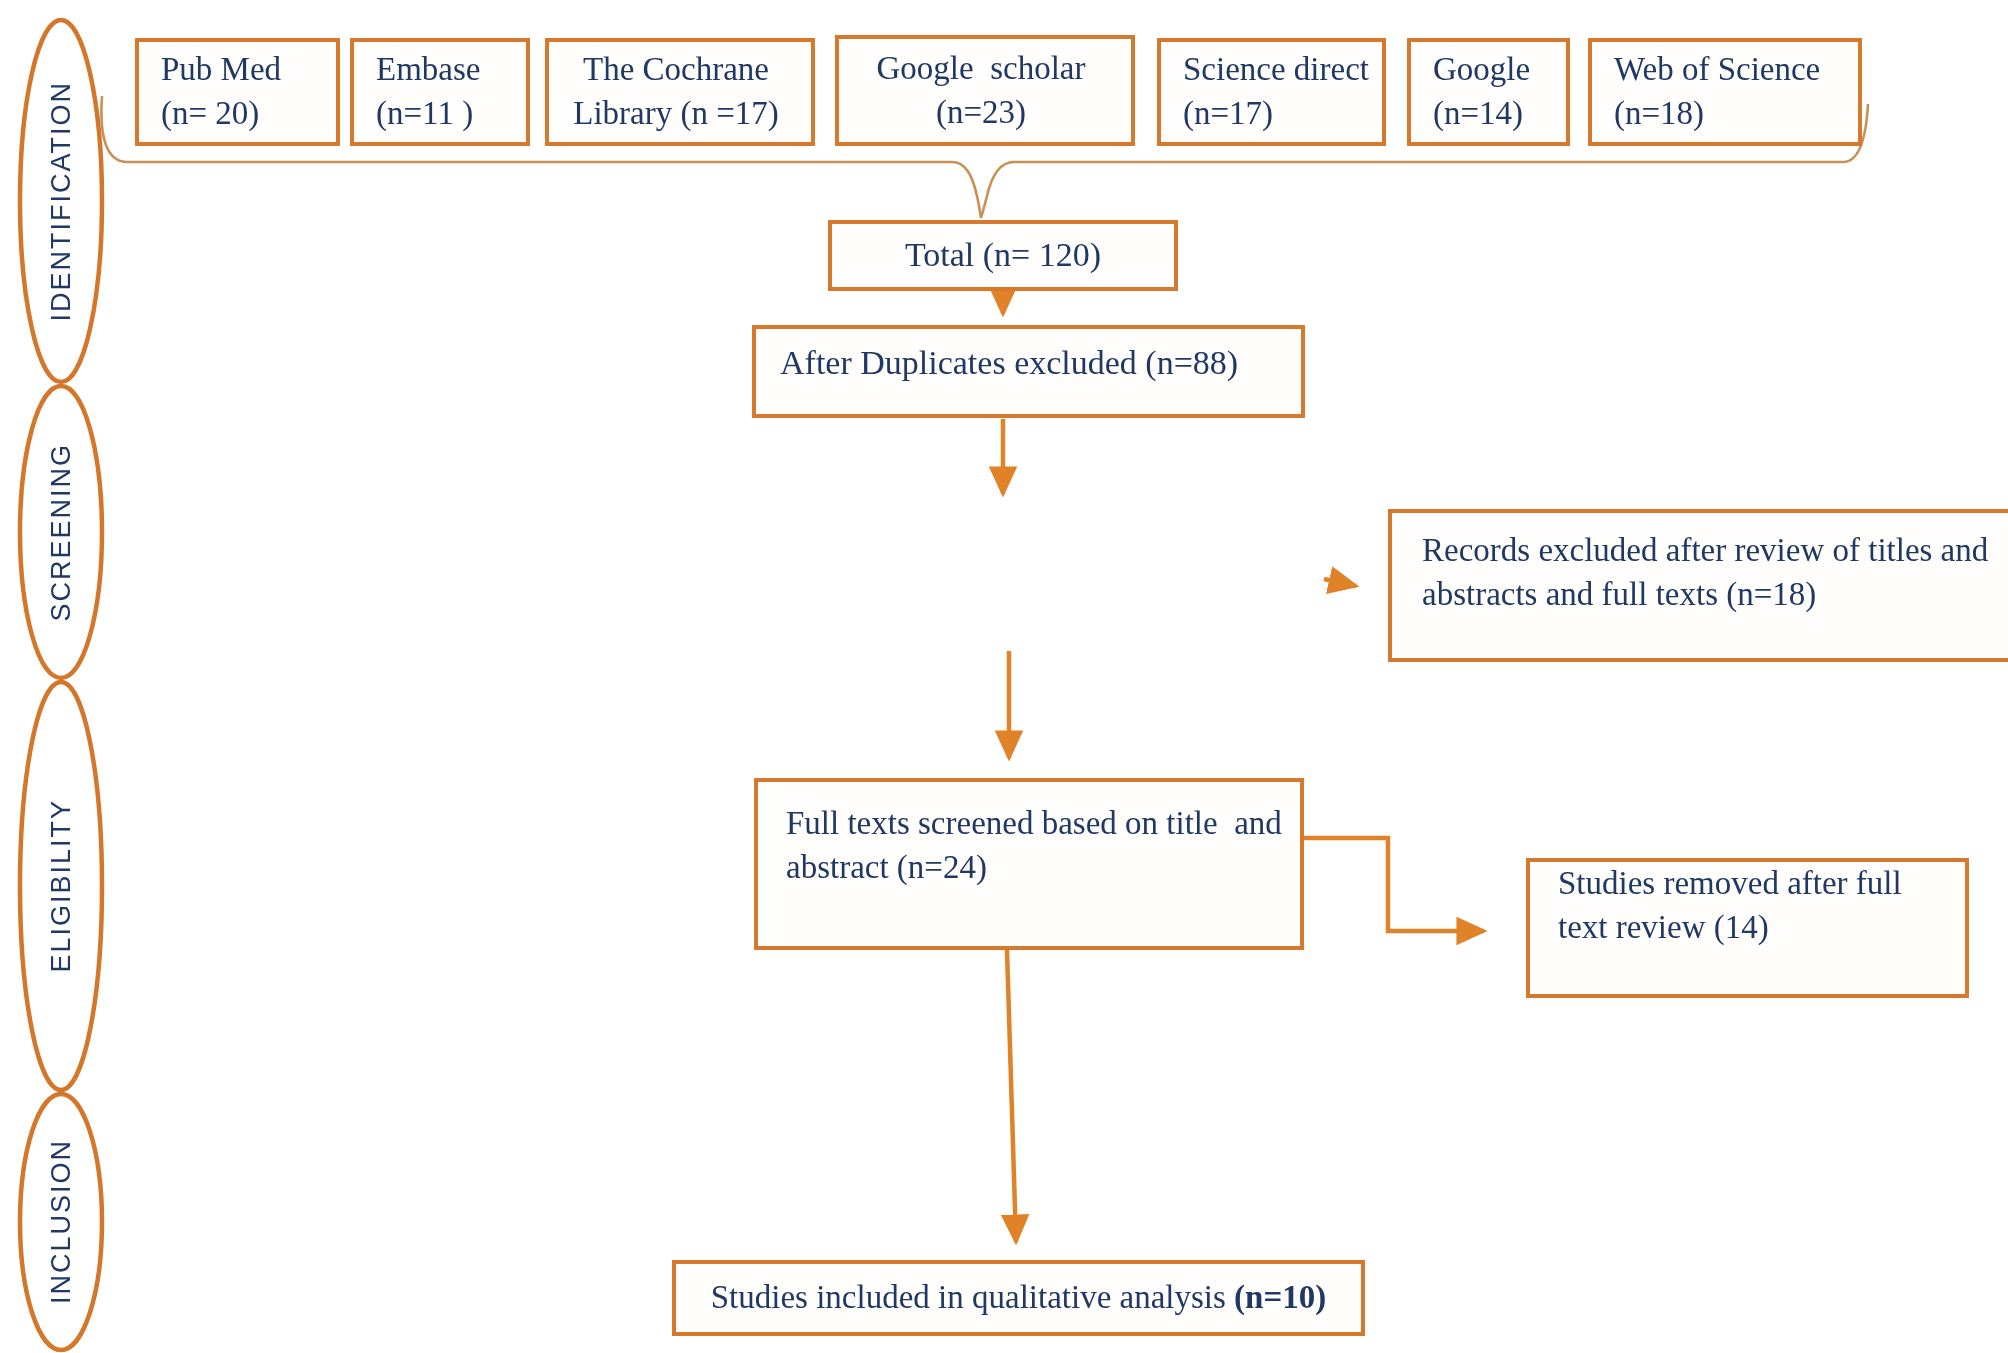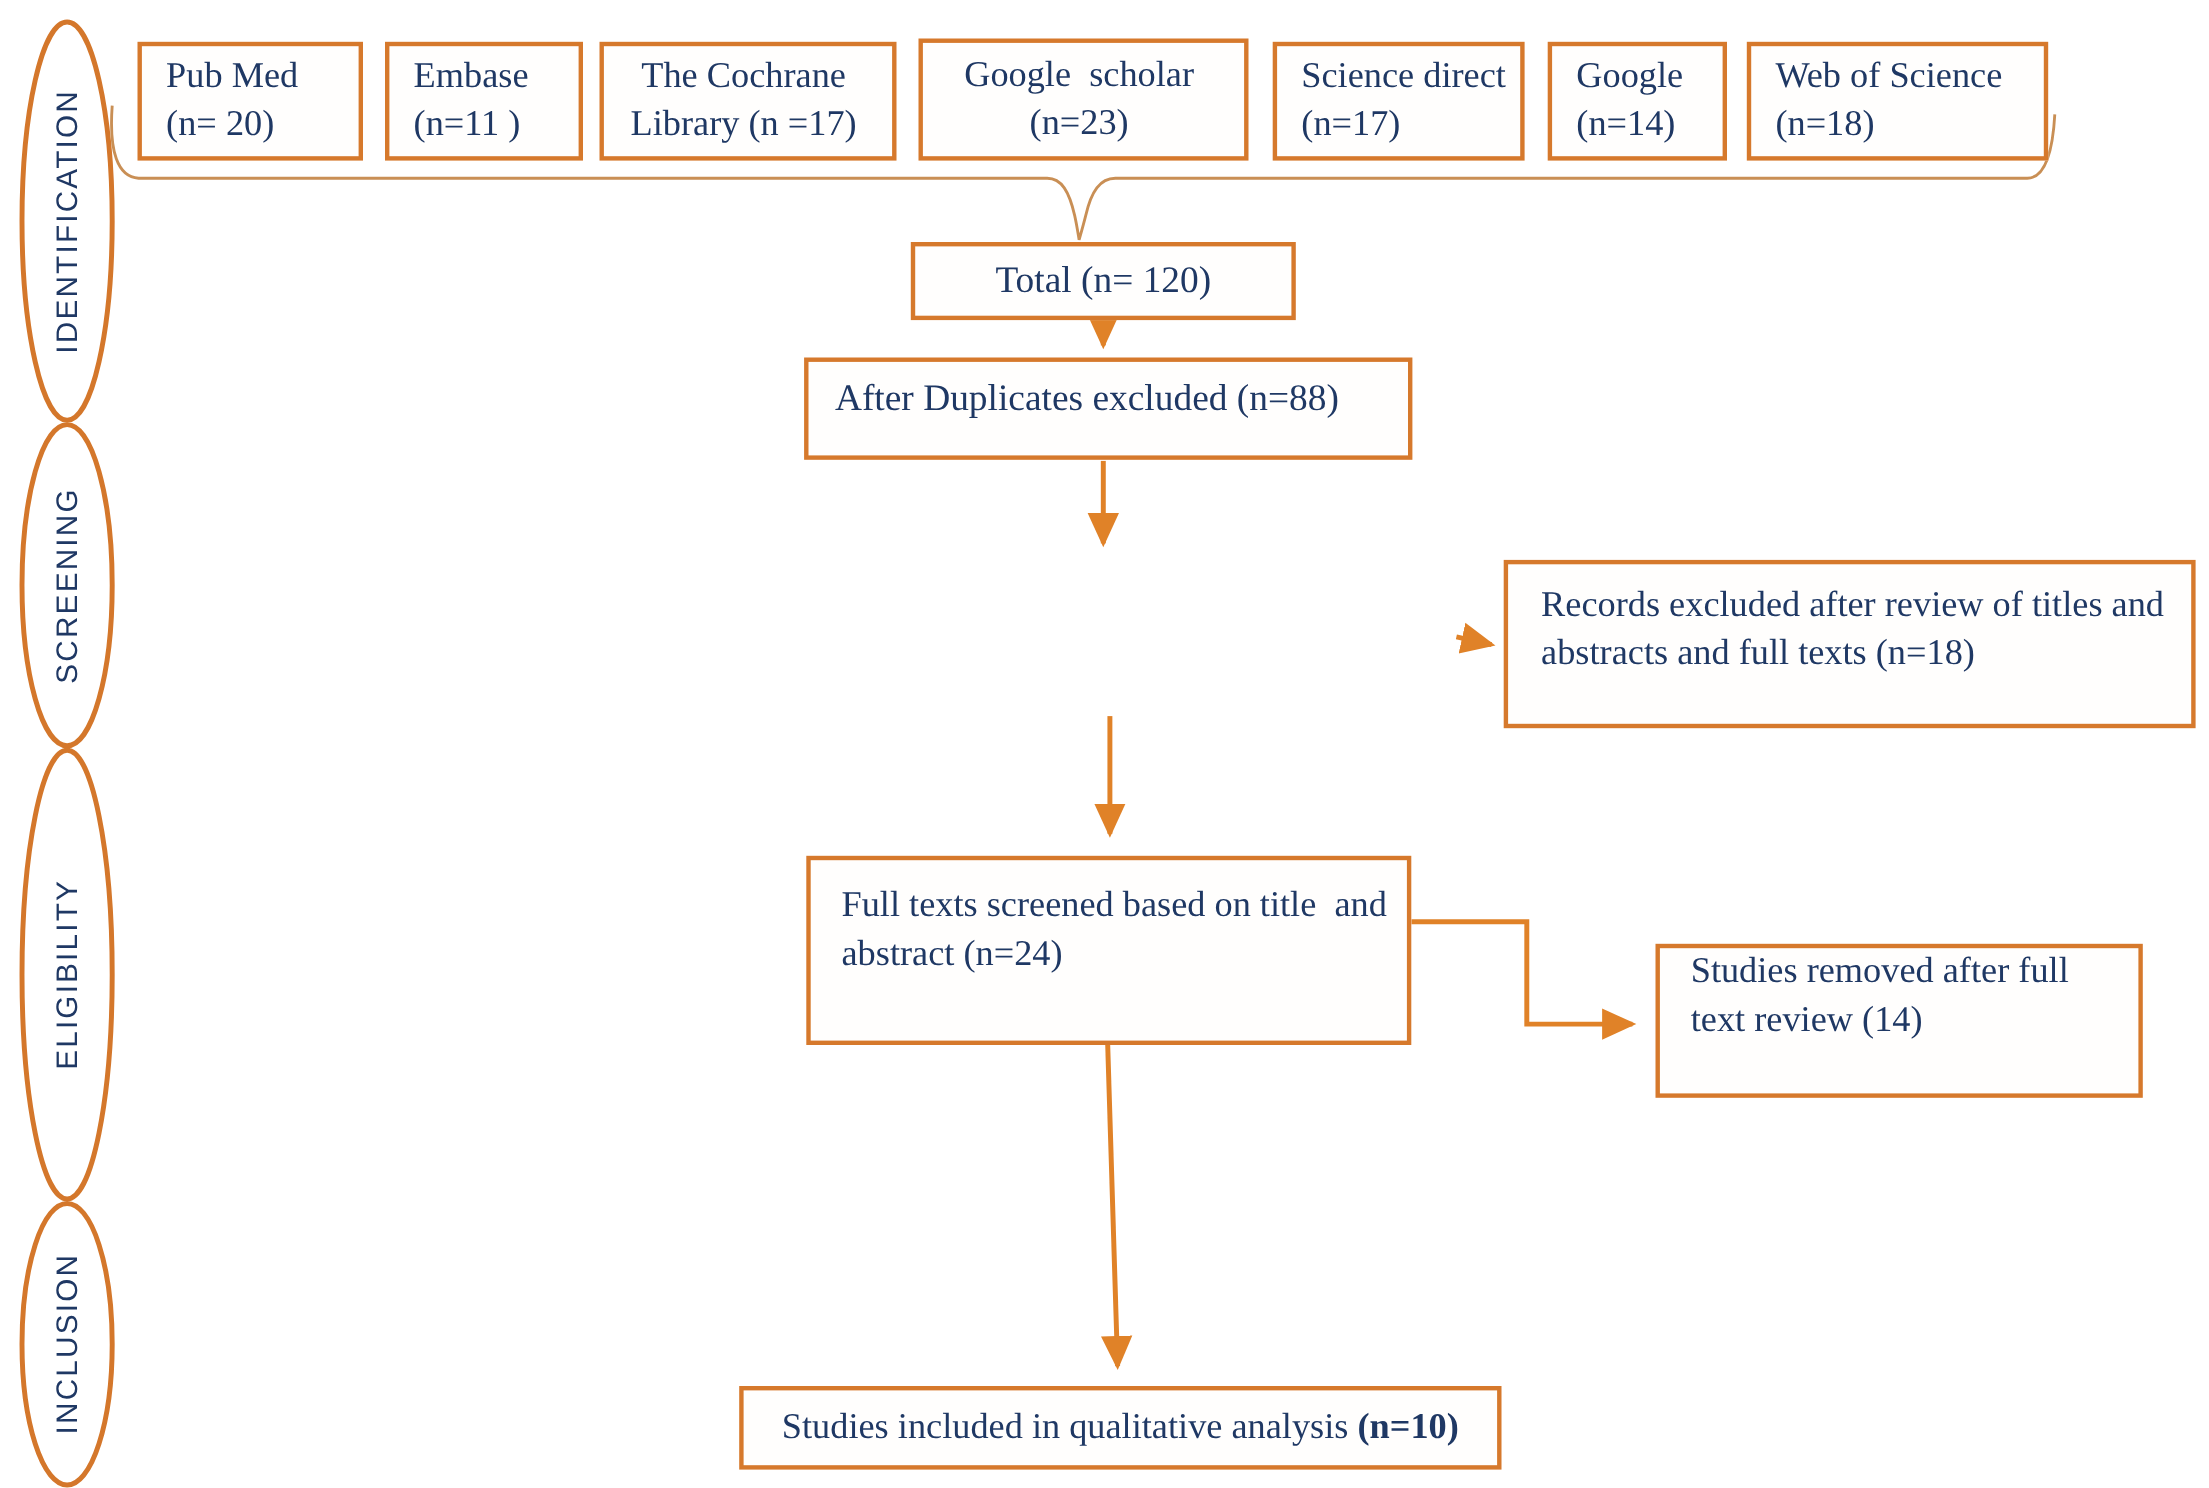--- a/index.html
+++ b/index.html
@@ -8,21 +8,21 @@
   svg.layer{position:absolute;left:0;top:0;width:2008px;height:1353px;}
   .bx{position:absolute;box-sizing:border-box;border:4px solid #d6792c;background:#fffefd;
       color:#1f3864;font-size:33px;line-height:1.32;}
   .bx .ln{display:block;white-space:pre-wrap;}
   .src{display:flex;flex-direction:column;justify-content:center;padding:4px 8px 4px 22px;}
   .src.center{align-items:center;text-align:center;padding-left:0;}
   .stage{position:absolute;left:20px;width:82px;display:flex;align-items:center;justify-content:center;}
   .stage-label{writing-mode:vertical-rl;transform:rotate(180deg);
       font-family:"Liberation Sans","DejaVu Sans",sans-serif;font-size:27px;letter-spacing:2px;
       color:#1f3864;white-space:nowrap;}
-  .tight{padding:12px 10px 4px 24px;}
+  .tight{padding:12px 10px 4px 24px;margin-left:21px;}
   .center-text{display:flex;align-items:center;justify-content:center;text-align:center;}
   .b{font-weight:bold;}
 </style>
 </head>
 <body>
 
 <div class="canvas">
 
   <svg class="layer" viewBox="0 0 2008 1353">
     <defs>
@@ -59,21 +59,21 @@
   <div class="stage" style="top:386px;height:292px;">
     <span class="stage-label">SCREENING</span>
   </div>
   <div class="stage" style="top:682px;height:408px;">
     <span class="stage-label">ELIGIBILITY</span>
   </div>
   <div class="stage" style="top:1094px;height:256px;">
     <span class="stage-label">INCLUSION</span>
   </div>
 
-  <div class="bx src" style="left:125px;top:38px;width:205px;height:108px;">
+  <div class="bx src" style="left:135px;top:38px;width:205px;height:108px;">
     <span class="ln">Pub Med</span>
     <span class="ln">(n= 20)</span>
   </div>
   <div class="bx src" style="left:350px;top:38px;width:180px;height:108px;">
     <span class="ln">Embase</span>
     <span class="ln">(n=11 )</span>
   </div>
   <div class="bx src center" style="left:545px;top:38px;width:270px;height:108px;">
     <span class="ln">The Cochrane</span>
     <span class="ln">Library (n =17)</span>

